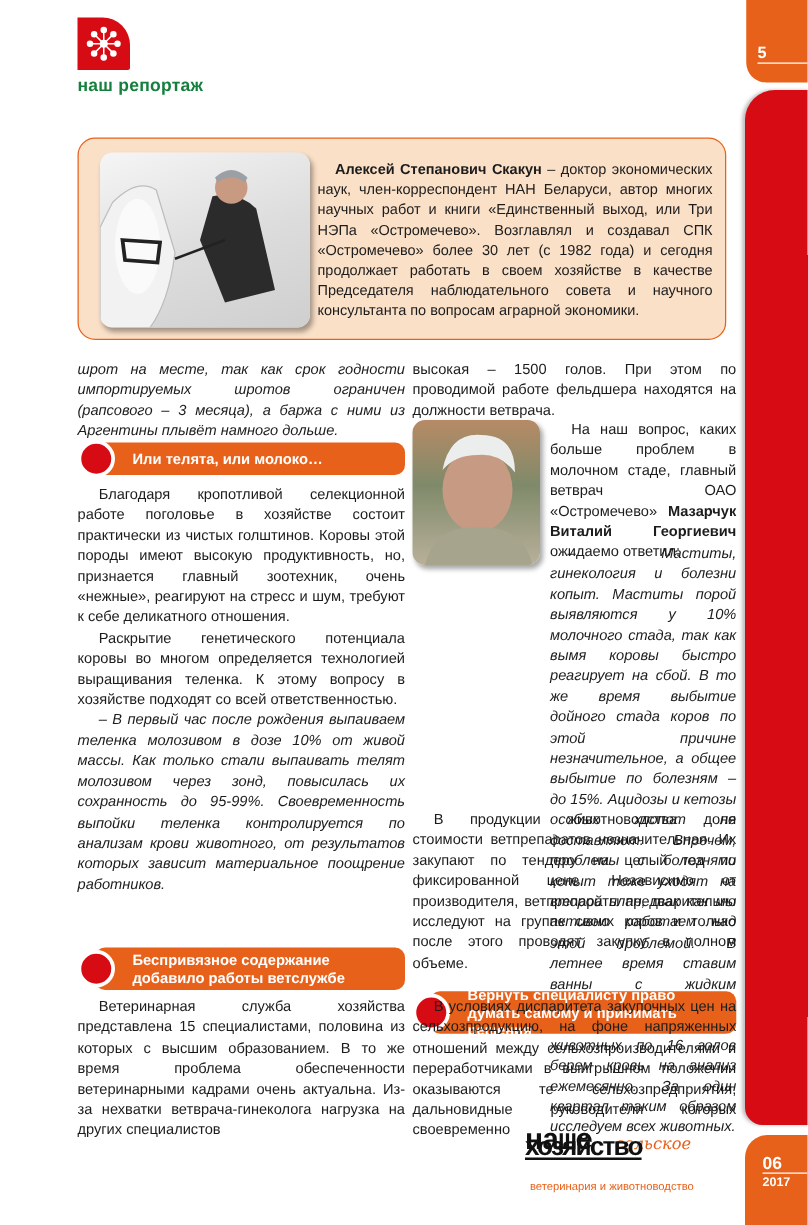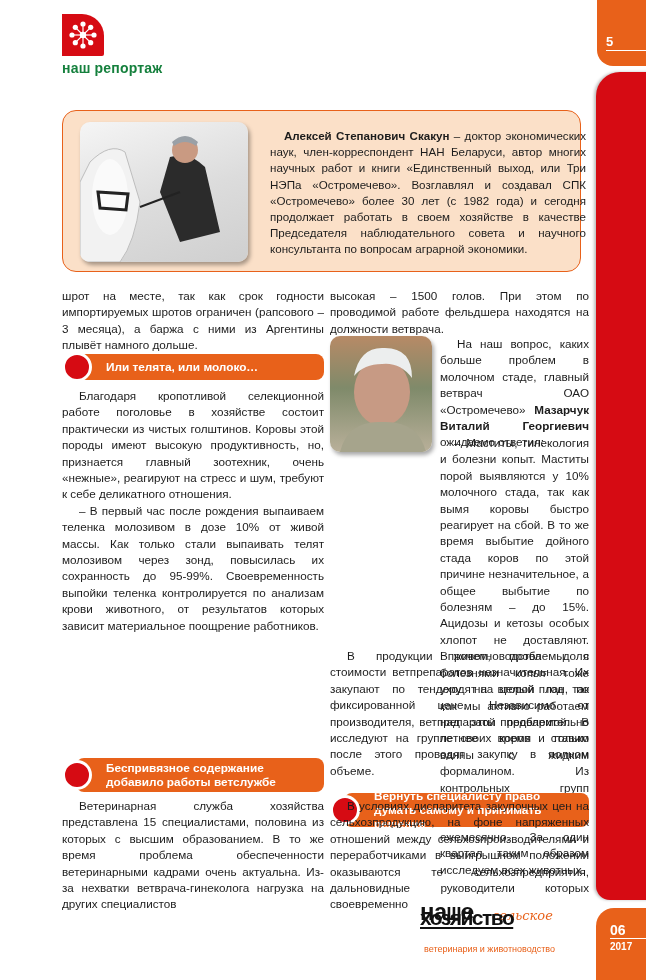--- a/index.html
+++ b/index.html
@@ -43,29 +43,29 @@
     position: absolute; left: 62px; top: 110px; width: 519px; height: 162px;
     background: #fbe0c8; border: 1.5px solid #e8611a; border-radius: 14px;
   }
   .bio-photo {
     position: absolute; left: 80px; top: 122px; width: 168px; height: 140px;
     border-radius: 10px; overflow: hidden; box-shadow: 2px 3px 4px rgba(0,0,0,0.35);
     background: linear-gradient(160deg, #f5f5f5 0%, #dcdcdc 55%, #cfcfcf 100%);
   }
   .bio-text {
     position: absolute; left: 254px; top: 128px; width: 316px; font-size: 11.6px; line-height: 16.2px;
-    text-align: justify; text-indent: 14px; color: #1c1c1c; margin-left: 16px;
+    text-align: justify; text-indent: 14px; color: #1c1c1c;
   }
   .bio-text b { font-weight: bold; }
 
   
   .col { position: absolute; font-size: 11.7px; line-height: 16.4px; text-align: justify; color: #1c1c1c; }
   .col p { text-indent: 17px; }
   .col p.noindent { text-indent: 0; }
-  .col .it { }
+  .col .it { font-style: italic; }
   .col-left { left: 62px; width: 262px; }
   .col-right { left: 330px; width: 259px; }
 
   
   .sec-head { position: absolute; height: 30px; }
   .sec-head .bar {
     position: absolute; left: 14px; top: 0; right: 0; height: 100%;
     background: #e8611a; border-radius: 8px;
   }
   .sec-head .dot {
@@ -148,20 +148,21 @@
 </div>
 
 <div class="sec-head" style="left:62px; top:354px; width:262px; height:26px;">
   <div class="bar"></div>
   <div class="dot"></div>
   <div class="label">Или телята, или молоко…</div>
 </div>
 
 <div class="col col-left" style="top:388px;">
   <p>Благодаря кропотливой селекционной работе поголовье в хозяйстве состоит практически из чистых голштинов. Коровы этой породы имеют высокую продуктивность, но, признается главный зоотехник, очень «нежные», реагируют на стресс и шум, требуют к себе деликатного отношения.</p>
+  <p>Раскрытие генетического потенциала коровы во многом определяется технологией выращивания теленка. К этому вопросу в хозяйстве подходят со всей ответственностью.</p>
   <p class="it">– В первый час после рождения выпаиваем теленка молозивом в дозе 10% от живой массы. Как только стали выпаивать телят молозивом через зонд, повысилась их сохранность до 95-99%. Своевременность выпойки теленка контролируется по анализам крови животного, от результатов которых зависит материальное поощрение работников.</p>
 </div>
 
 <div class="sec-head" style="left:62px; top:758px; width:262px; height:34px;">
   <div class="bar"></div>
   <div class="dot"></div>
   <div class="label">Беспривязное содержание добавило работы ветслужбе</div>
 </div>
 
 <div class="col col-left" style="top:798px;">

